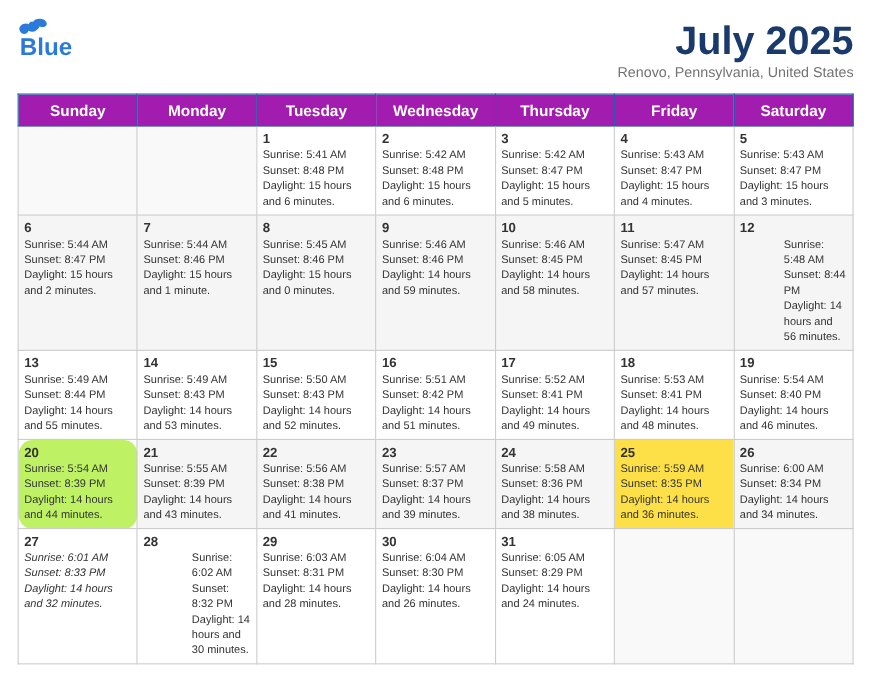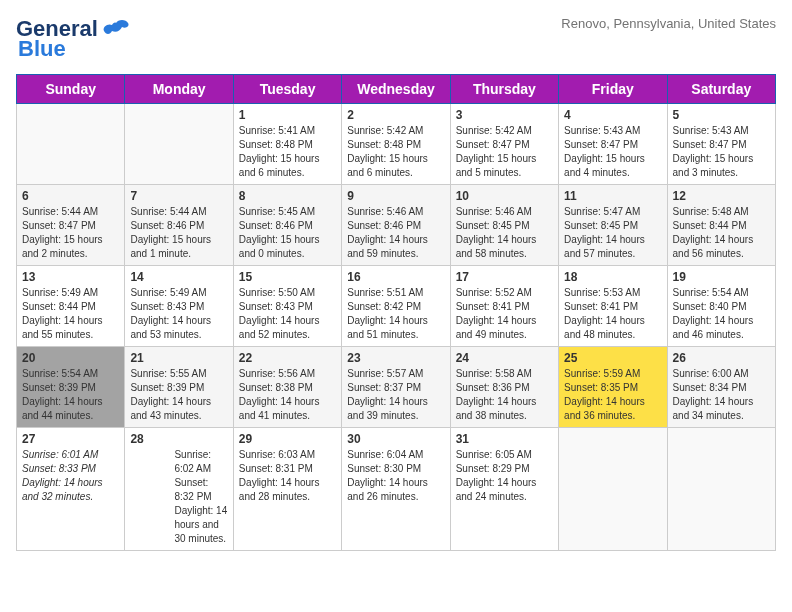--- a/index.html
+++ b/index.html
@@ -75,28 +75,28 @@
       color: #333;
     }
     .empty { background: #f9f9f9 !important; }
   </style>
 </head>
 <body>
 
 <div class="header">
   <div class="logo">
     <div style="display:flex;align-items:center;gap:4px;">
-      <span style="font-size:22px;font-weight:bold;color:#1a3a6b;">General</span>
       <svg width="28" height="20" viewBox="0 0 28 20">
         <path d="M14 4 C16 0, 24 0, 26 4 C28 7, 24 10, 20 8 C18 12, 14 14, 10 12 C8 16, 4 16, 2 12 C0 8, 6 4, 10 6 C11 4, 13 3, 14 4Z" fill="#2a7adb"></path>
       </svg>
     </div>
     <span style="font-size:22px;font-weight:bold;color:#2a7adb;margin-top:-6px;margin-left:2px;">Blue</span>
   </div>
   <div class="title-block">
+    <div class="month-title">July 2025</div>
     <div class="location">Renovo, Pennsylvania, United States</div>
   </div>
 </div>
 
 <table class="calendar">
   <thead>
     <tr>
     <th>Sunday</th>
         <th>Monday</th>
         <th>Tuesday</th>
@@ -173,21 +173,21 @@
 Daylight: 14 hours and 58 minutes.</div>
         </td>
         <td style="background: rgb(245, 245, 245);">
           <span class="day-num">11</span>
           <div class="day-info" style="white-space: pre-line;">Sunrise: 5:47 AM
 Sunset: 8:45 PM
 Daylight: 14 hours and 57 minutes.</div>
         </td>
         <td style="background: rgb(245, 245, 245);">
           <span class="day-num">12</span>
-          <div class="day-info" style="white-space: pre-line;">Sunrise: 5:48 AM
+          <div class="day-info" style="white-space: pre-line; margin-left: 40px;">Sunrise: 5:48 AM
 Sunset: 8:44 PM
 Daylight: 14 hours and 56 minutes.</div>
         </td>
       </tr>
       <tr>
         <td>
           <span class="day-num">13</span>
           <div class="day-info" style="white-space: pre-line;">Sunrise: 5:49 AM
 Sunset: 8:44 PM
 Daylight: 14 hours and 55 minutes.</div>
@@ -223,21 +223,21 @@
 Daylight: 14 hours and 48 minutes.</div>
         </td>
         <td>
           <span class="day-num">19</span>
           <div class="day-info" style="white-space: pre-line;">Sunrise: 5:54 AM
 Sunset: 8:40 PM
 Daylight: 14 hours and 46 minutes.</div>
         </td>
       </tr>
       <tr style="background: rgb(245, 245, 245);">
-        <td style="background: #a3a3a3;">
+        <td style="background: #bef264; border-radius: 13px;">
           <span class="day-num">20</span>
           <div class="day-info" style="white-space: pre-line;">Sunrise: 5:54 AM
 Sunset: 8:39 PM
 Daylight: 14 hours and 44 minutes.</div>
         </td>
         <td style="background: rgb(245, 245, 245);">
           <span class="day-num">21</span>
           <div class="day-info" style="white-space: pre-line;">Sunrise: 5:55 AM
 Sunset: 8:39 PM
 Daylight: 14 hours and 43 minutes.</div>

